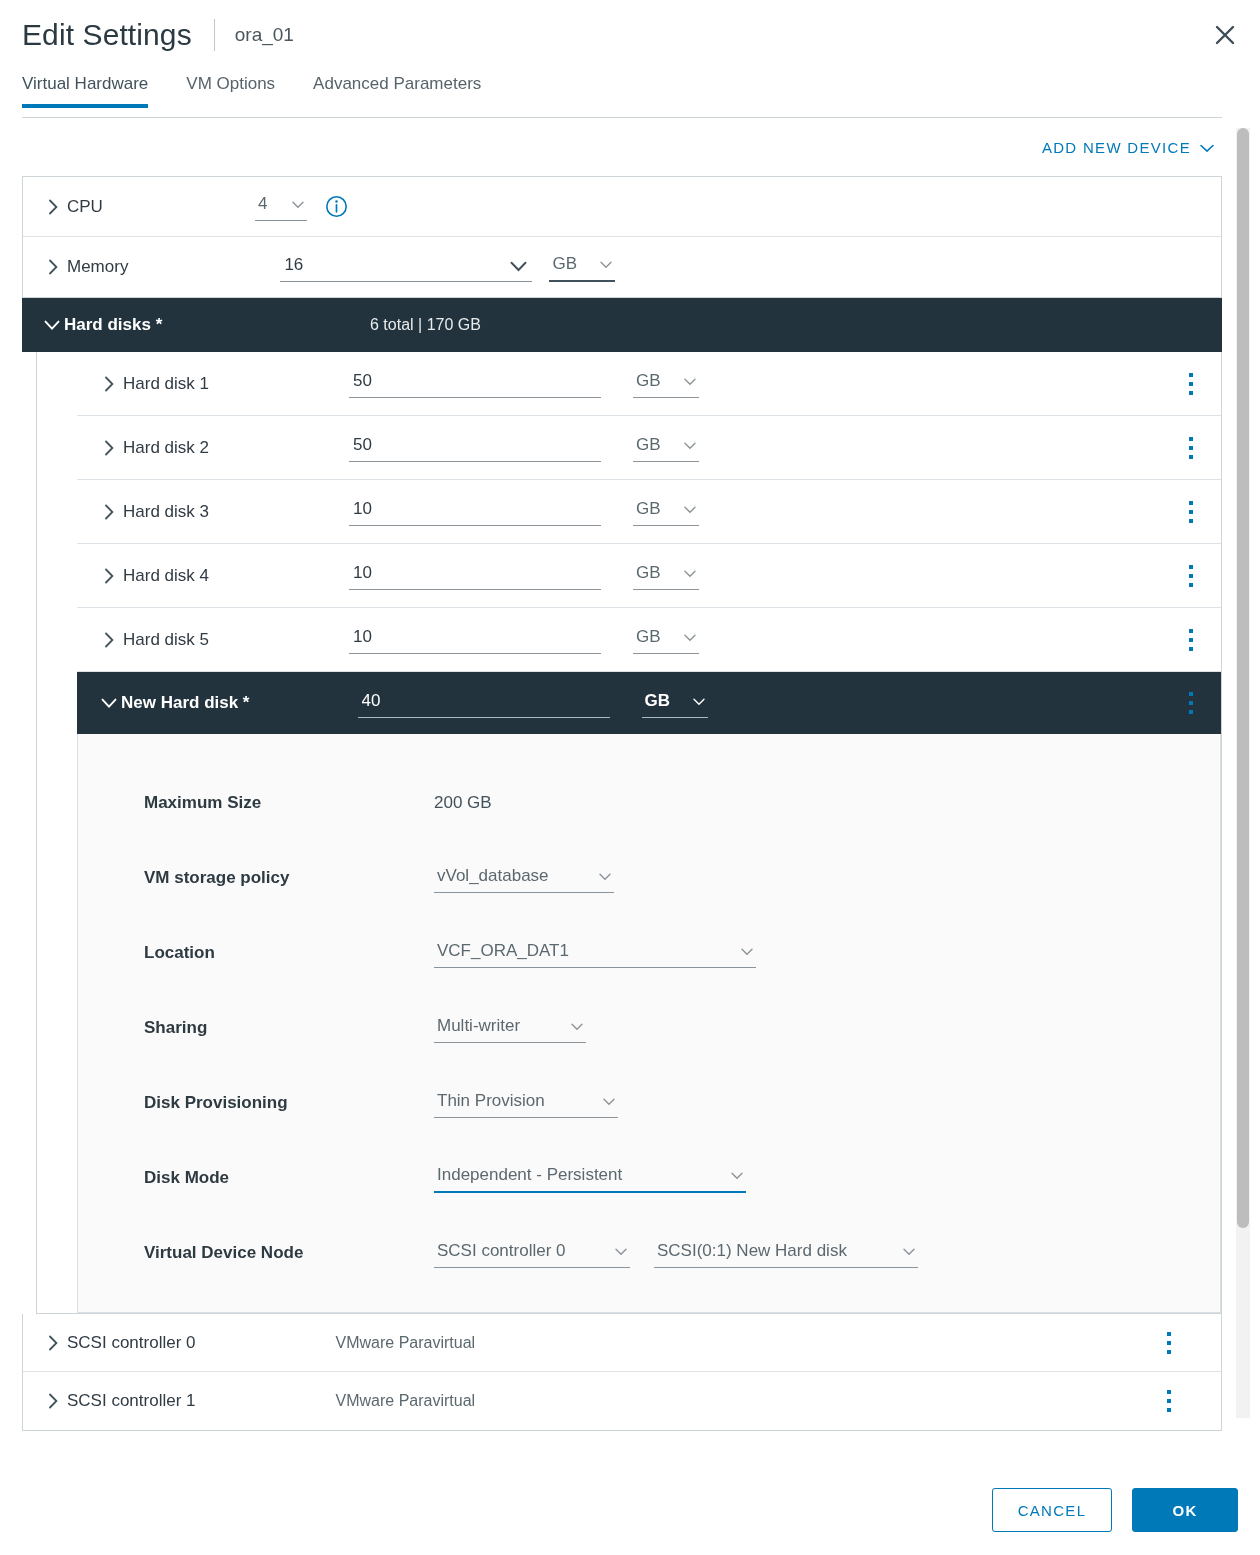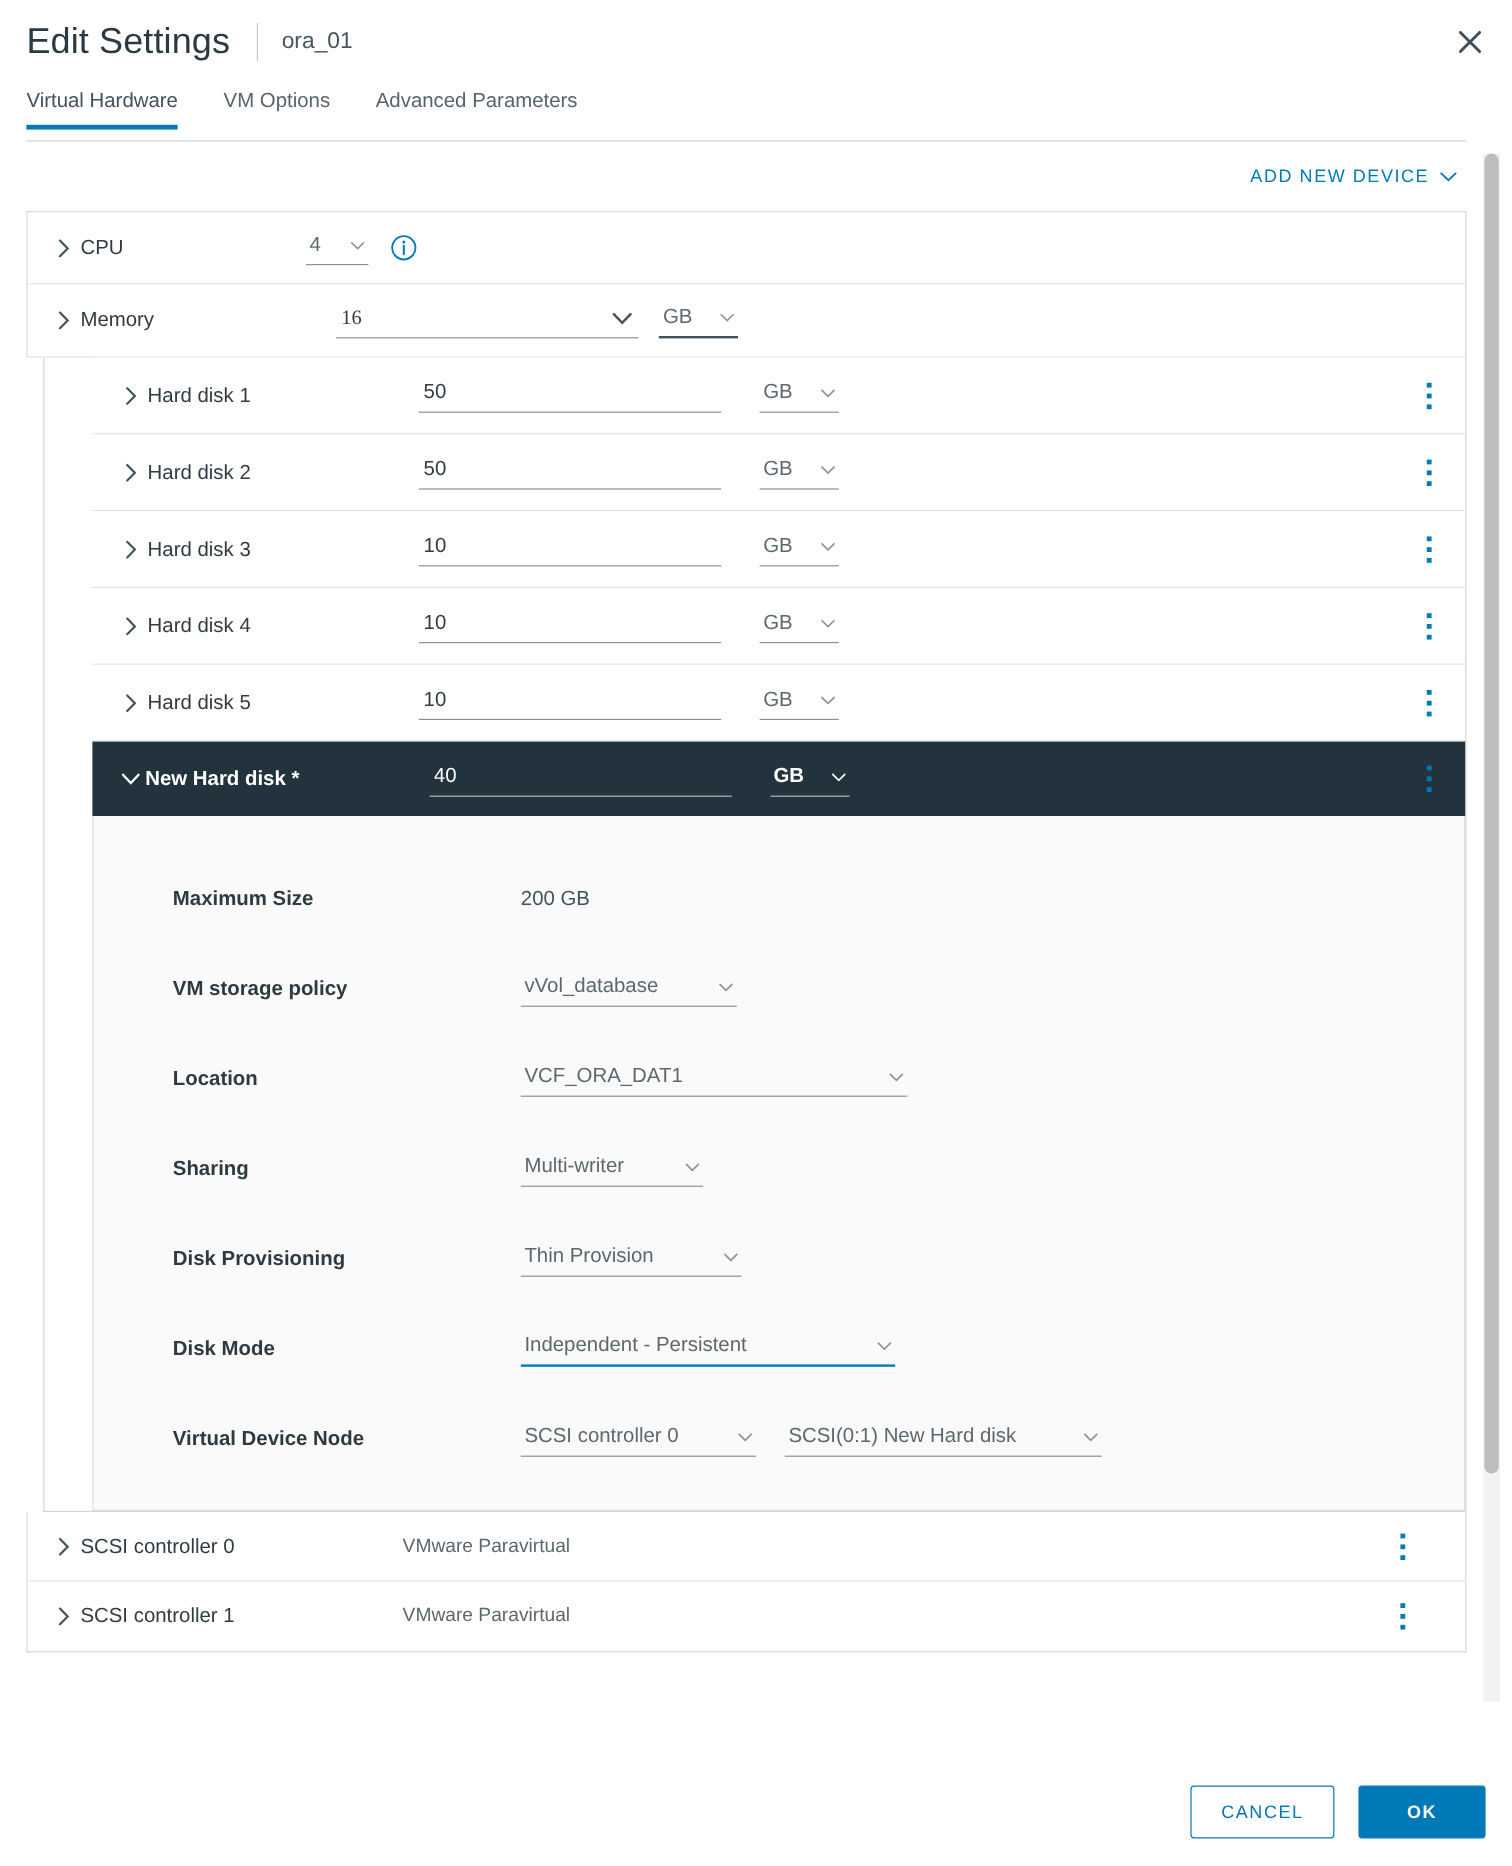--- a/index.html
+++ b/index.html
@@ -193,21 +193,21 @@
 
   .caret { color: #8a9399; flex: 0 0 auto; }
 
   
   .cpu-value-wrap { margin-left: 152px; display: flex; align-items: center; gap: 18px; }
   .cpu-select { width: 52px; justify-content: space-between; }
   .info-icon { cursor: pointer; display: flex; align-items: center; }
 
   
   .mem-wrap { margin-left: 152px; display: flex; align-items: center; }
-  .mem-input { width: 252px; font-family: Liberation Serif, serif; }
+  .mem-input { width: 252px; }
   .mem-caret { margin-left: -22px; margin-right: 22px; color: #41525c; cursor: pointer; }
   .mem-unit { width: 66px; justify-content: space-between; }
 
   
   .section-header {
     display: flex;
     align-items: center;
     height: 54px;
     background: #22333d;
     color: #ffffff;
@@ -489,20 +489,29 @@
           <span class="caret">
             <svg width="12" height="8" viewBox="0 0 12 8">
                 <path d="M1 1.3 L6 6.2 L11 1.3" stroke="#8a9399" stroke-width="1.4" fill="none" stroke-linecap="round"></path>
               </svg>
           </span>
         </span>
       </div>
     </div>
   </div>
 
+  <div class="section-header">
+    <span class="chev">
+      <svg width="16" height="11" viewBox="0 0 16 11">
+          <path d="M1.5 1.6 L8 8.6 L14.5 1.6" stroke="#ffffff" stroke-width="1.9" fill="none" stroke-linecap="round"></path>
+        </svg>
+    </span>
+    <span class="section-title">Hard disks *</span>
+    <span class="section-summary">6 total | 170 GB</span>
+  </div>
 
   <div class="disk-group">
     <div class="disk-rows">
 
       <div class="disk-row">
         <span class="chev">
           <svg width="11" height="16" viewBox="0 0 11 16">
               <path d="M2 1.5 L8.4 8 L2 14.5" stroke="#41525c" stroke-width="1.8" fill="none" stroke-linecap="round"></path>
             </svg>
         </span>

